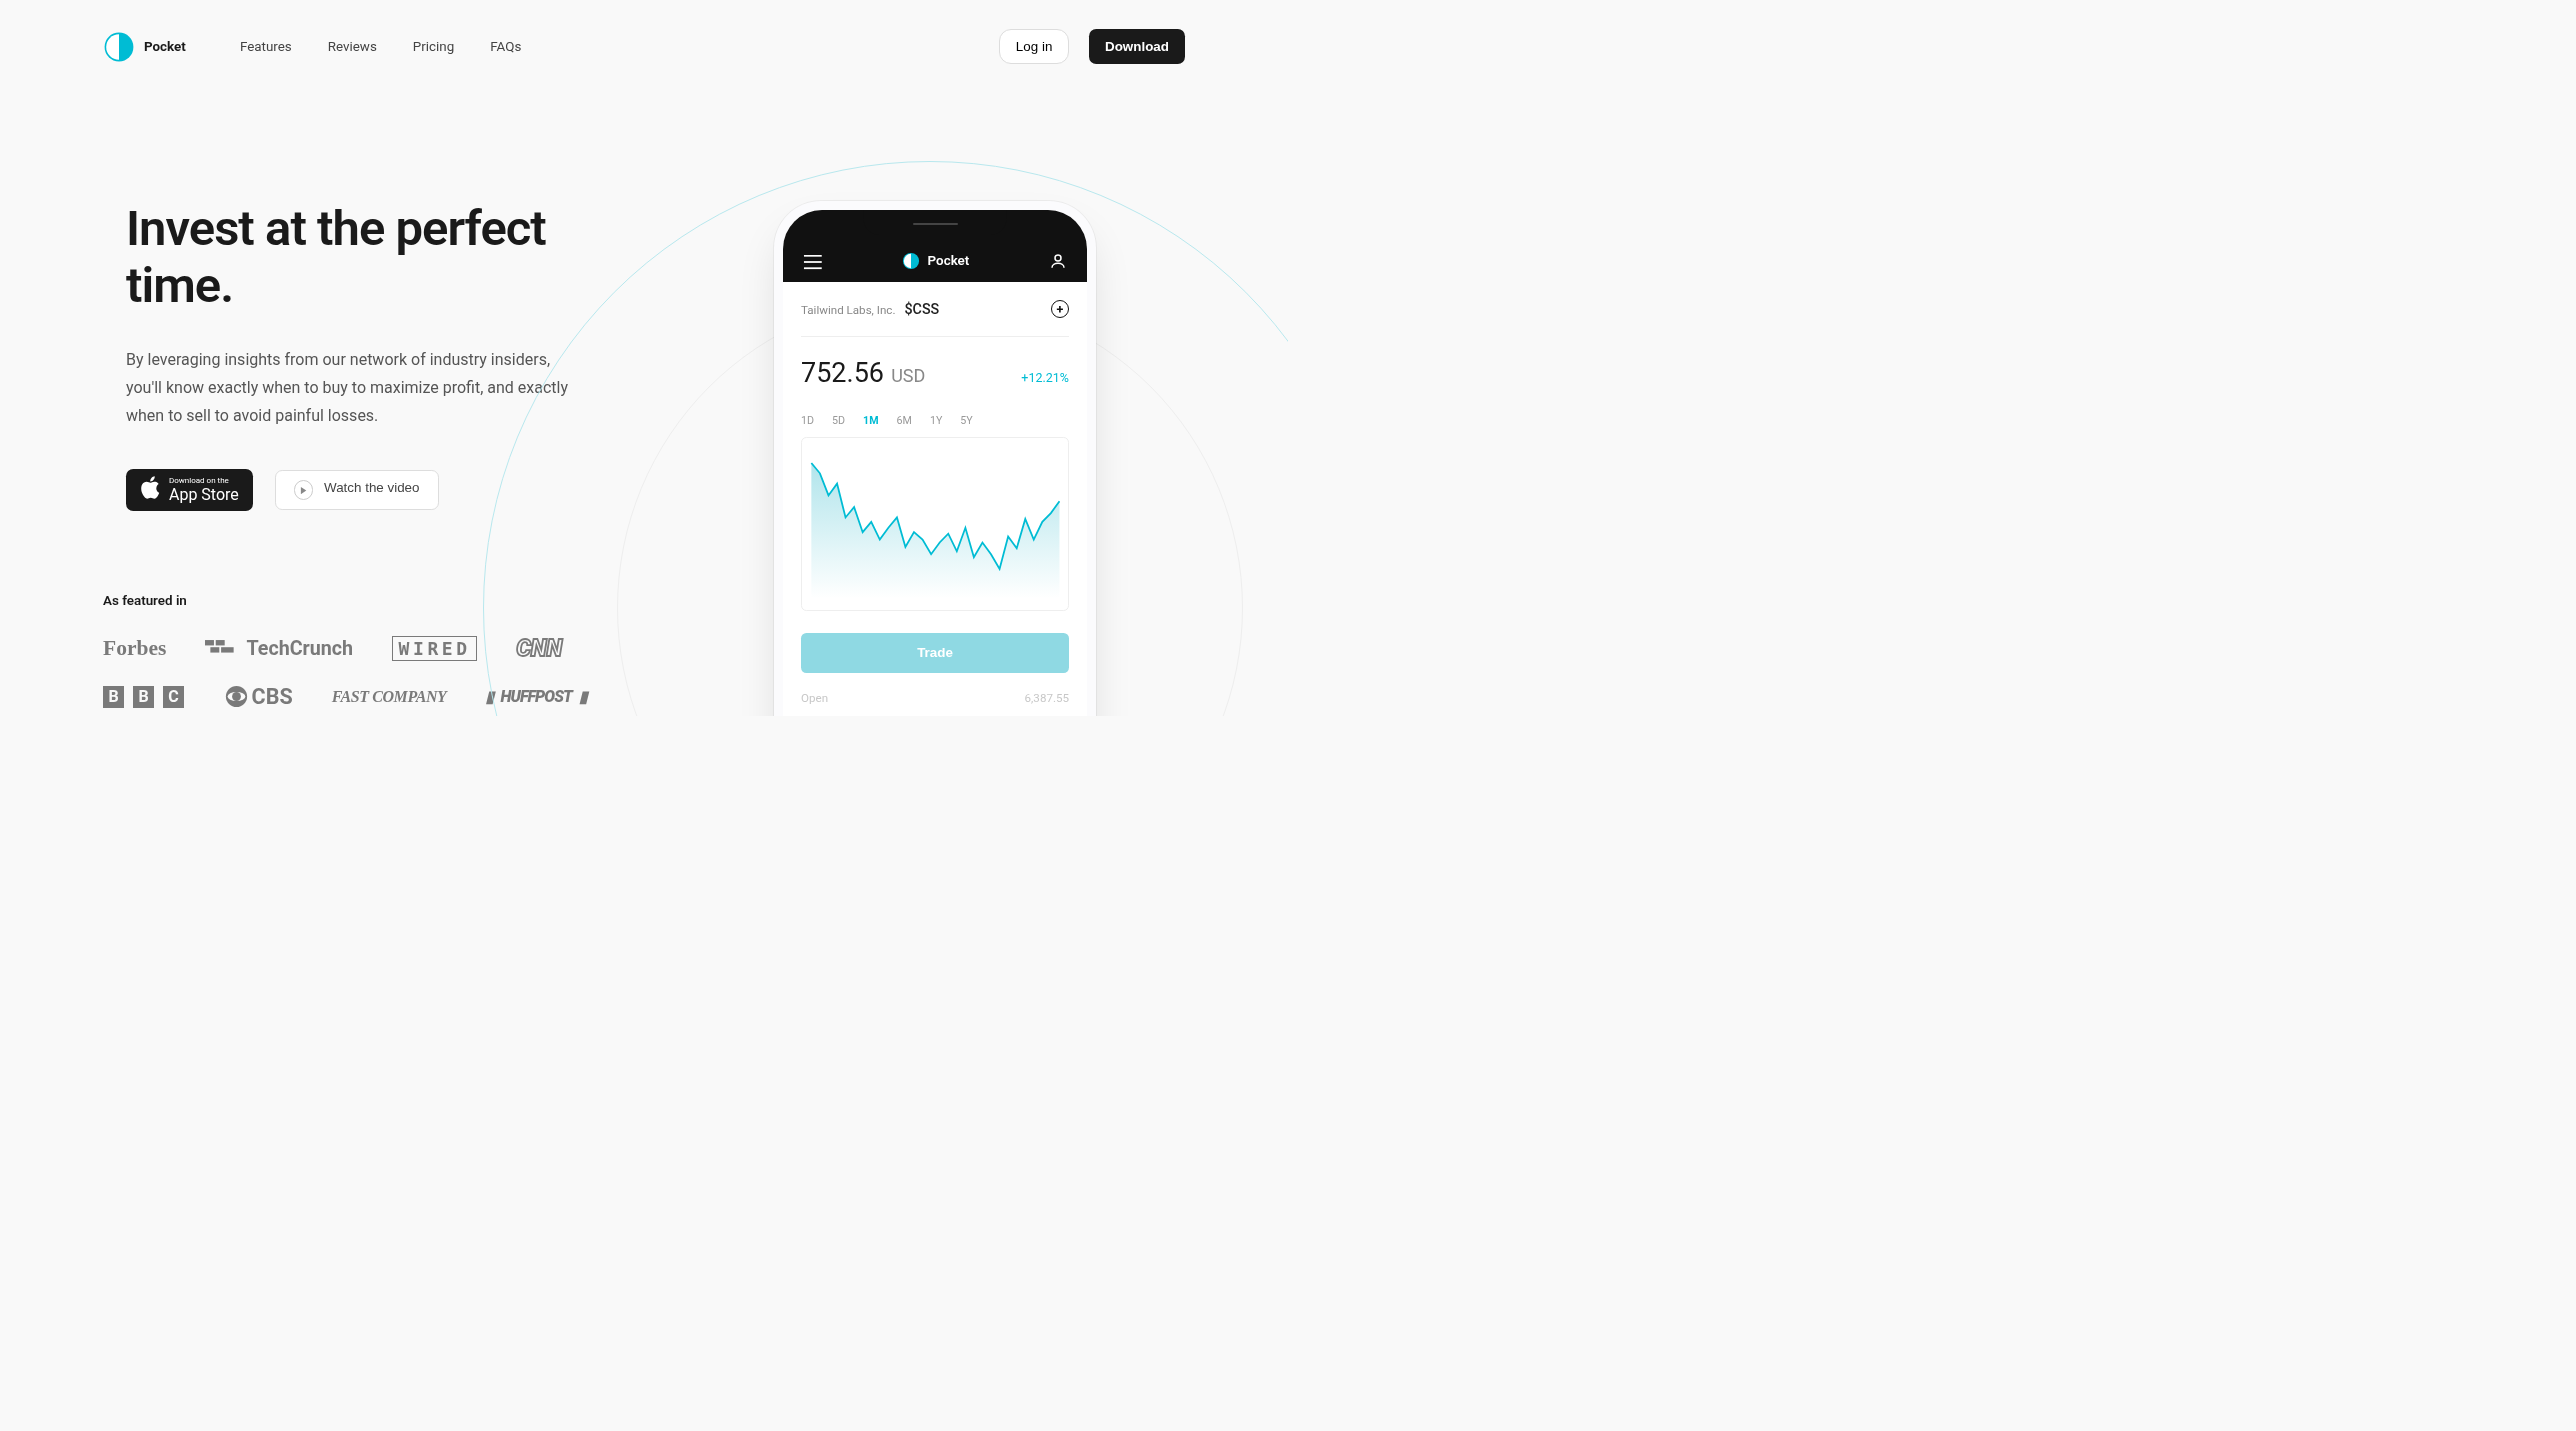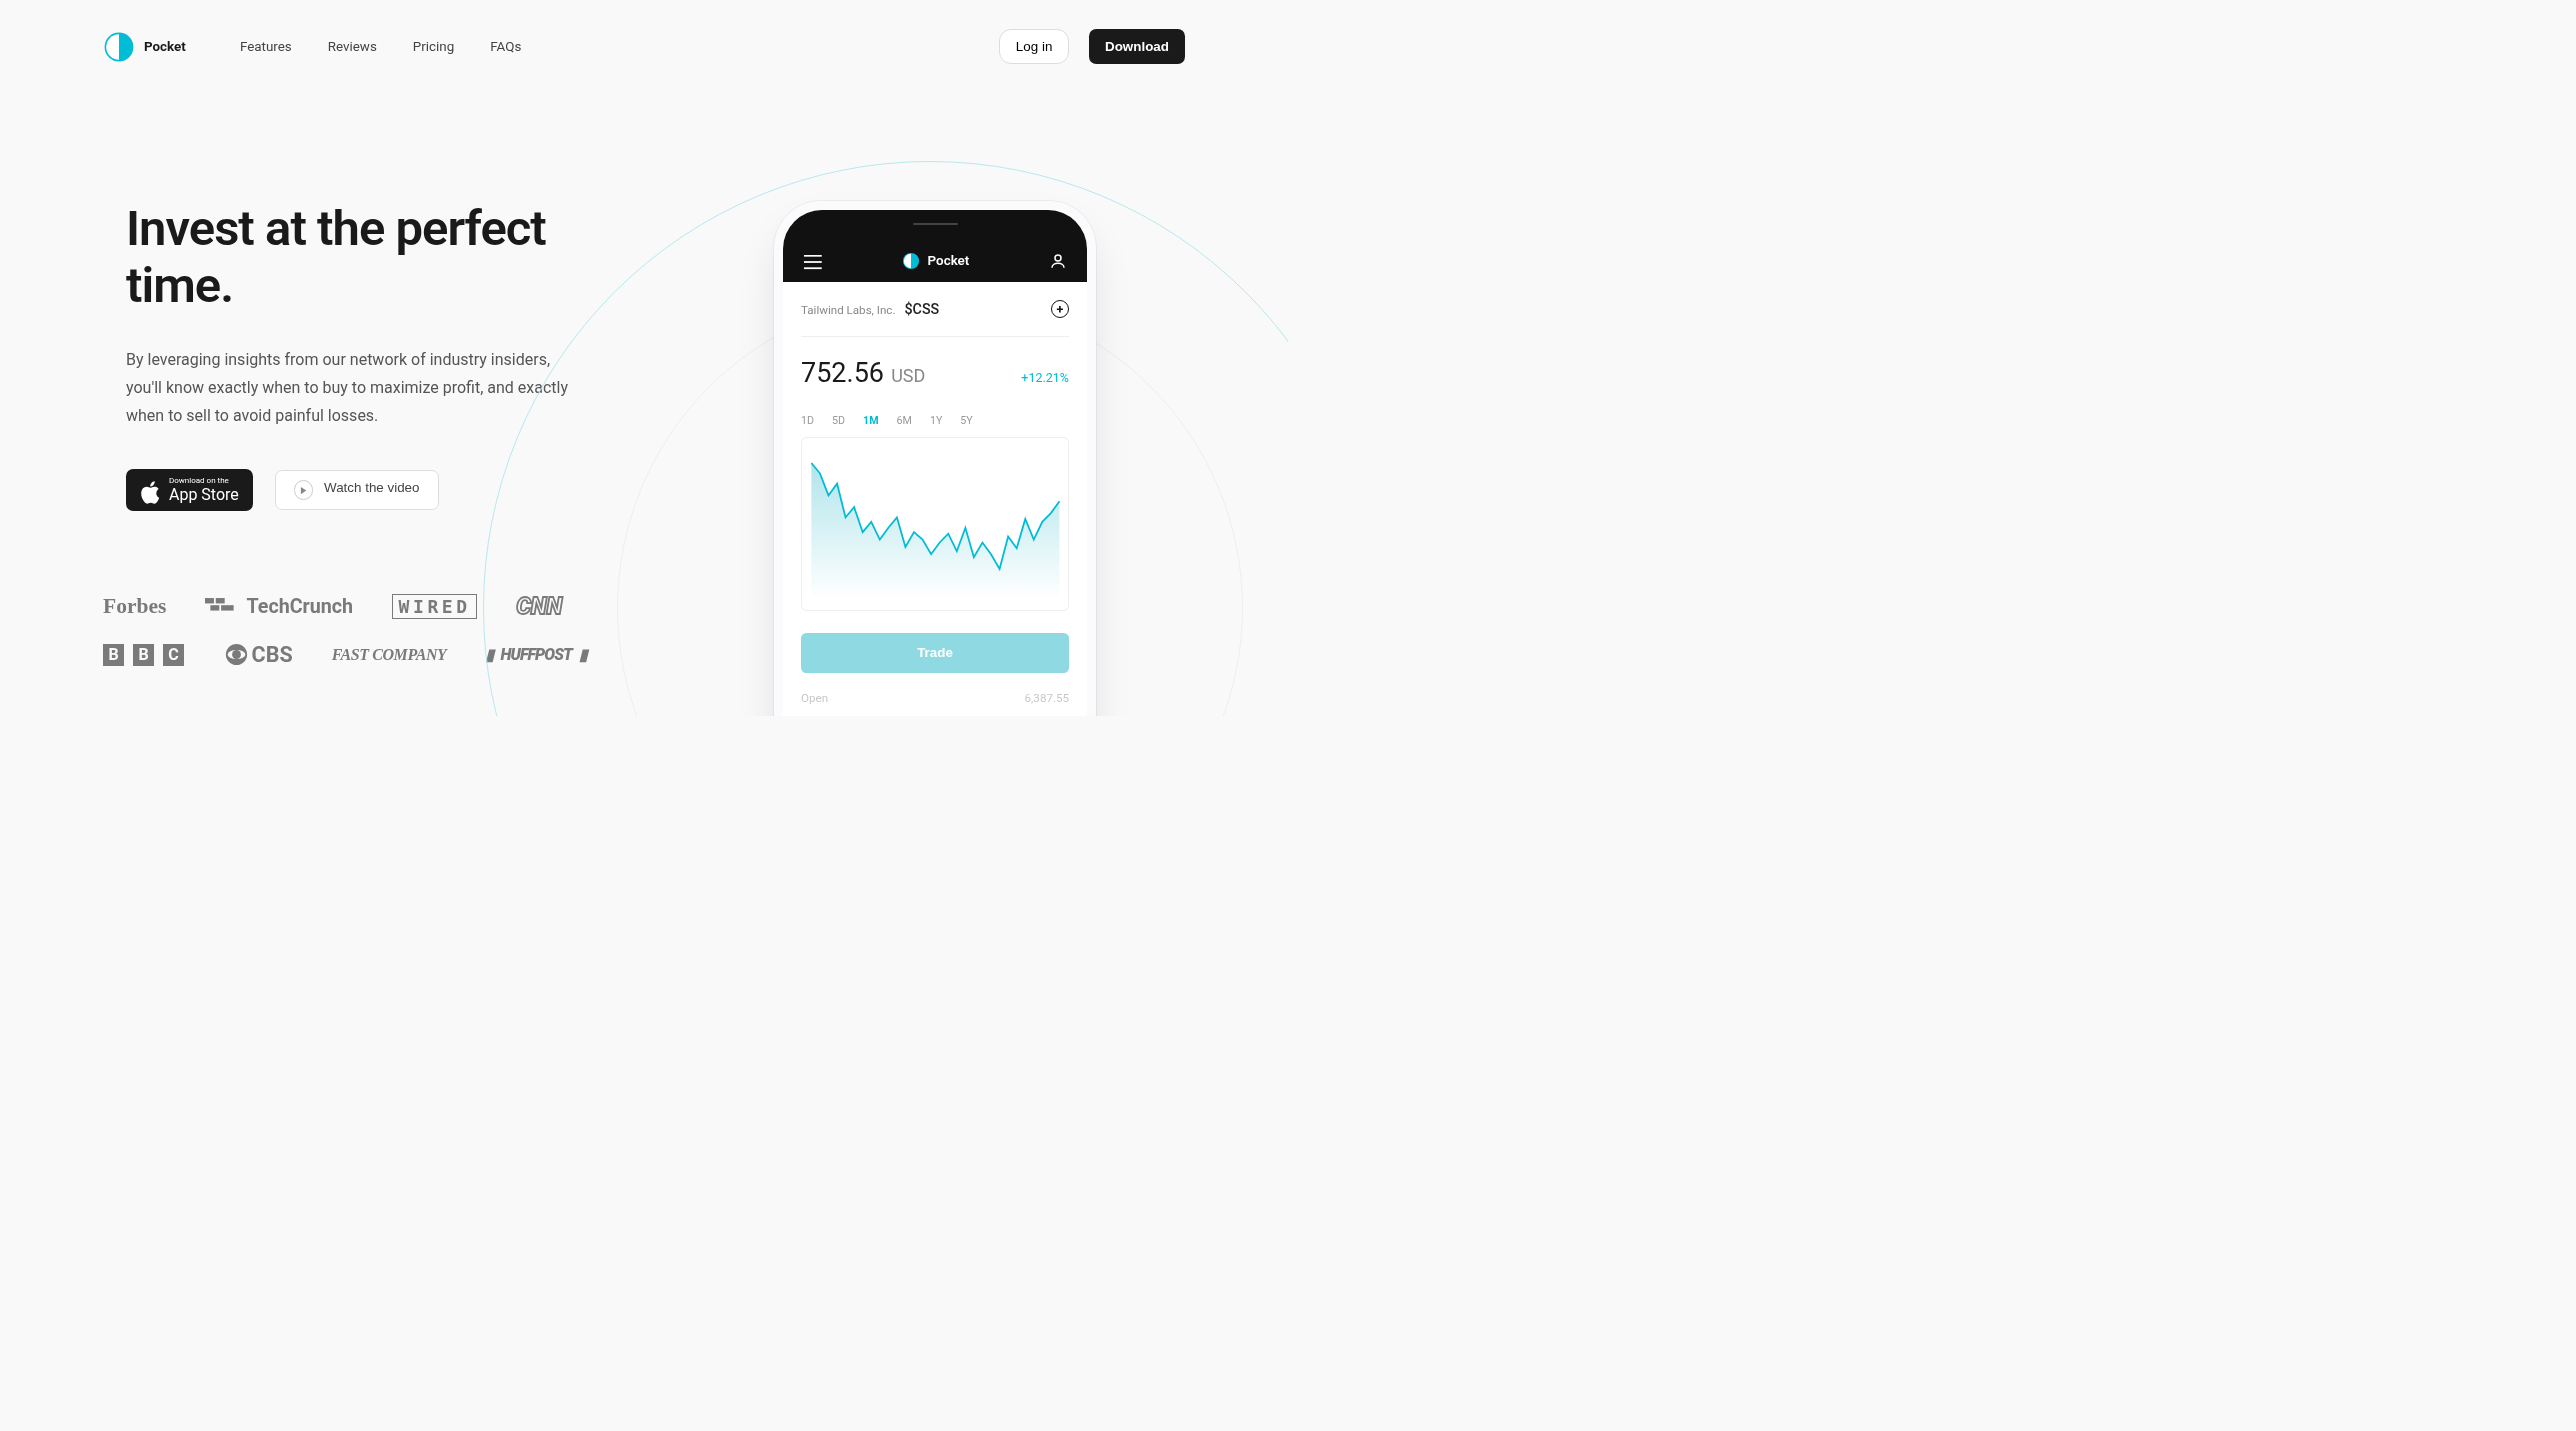--- a/index.html
+++ b/index.html
@@ -91,21 +91,21 @@
     .hero-cta {
       display: flex;
       gap: 21.5px;
       align-items: center;
     }
     .appstore-btn {
       background: #1a1a1a;
       color: white;
       border-radius: 7.2px;
       display: flex;
-      align-items: flex-end;
+      align-items: flex-start;
       gap: 9px;
       padding: 7.2px 14.3px;
       cursor: pointer;
     }
     .appstore-text small { font-size: 8px; display:block; }
     .appstore-text strong { font-size: 16px; font-weight: 400; }
     .watch-btn {
       display: flex;
       align-items: flex-start;
       gap: 10.7px;
@@ -349,20 +349,21 @@
         <svg width="7.2" height="7.2" viewBox="0 0 8 8">
             <path d="M1 0 L7 4 L1 8 Z" fill="#888"></path>
           </svg>
       </span>
       <span>Watch the video</span>
     </button>
   </div>
 </section>
 
 <section class="featured">
+  <p class="featured-label">As featured in</p>
   <div class="featured-logos">
     <div class="flogo forbes">Forbes</div>
     <div class="flogo tc">
       <svg width="34" height="18" viewBox="0 0 38 20" fill="#7a7a7a">
           <rect x="0" y="0" width="10" height="6"></rect>
           <rect x="12" y="0" width="10" height="6"></rect>
           <rect x="6" y="8" width="10" height="6"></rect>
           <rect x="18" y="8" width="14" height="6"></rect>
         </svg>
       <span>TechCrunch</span>

